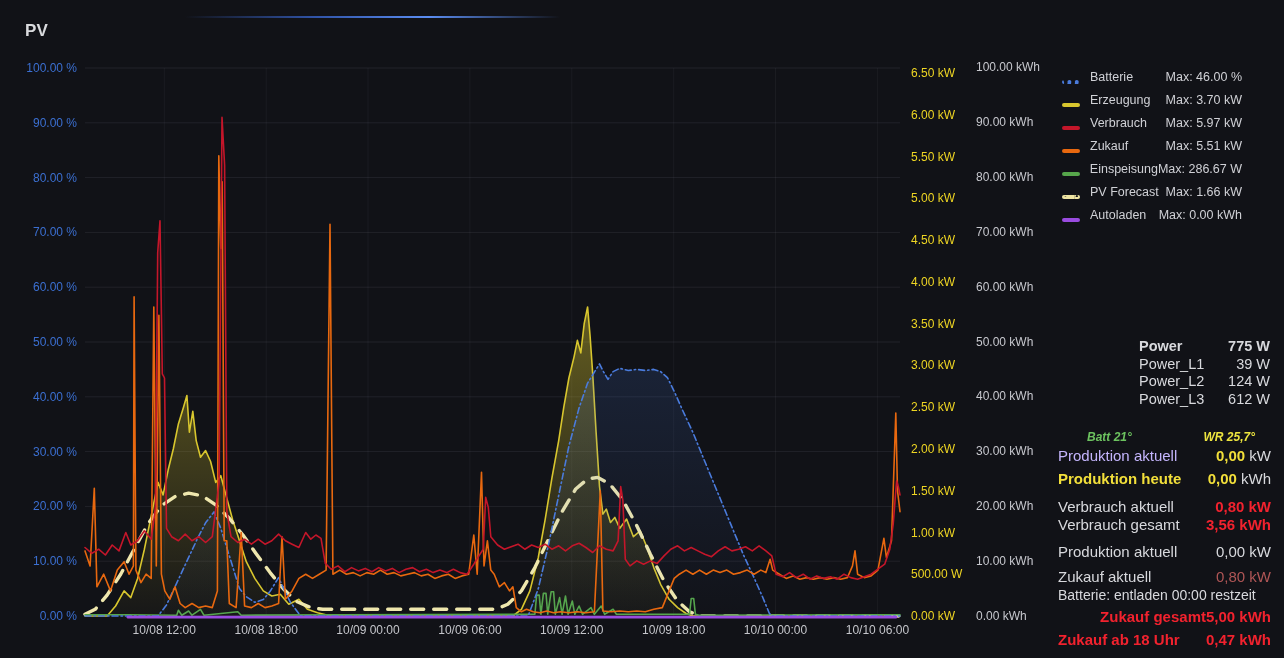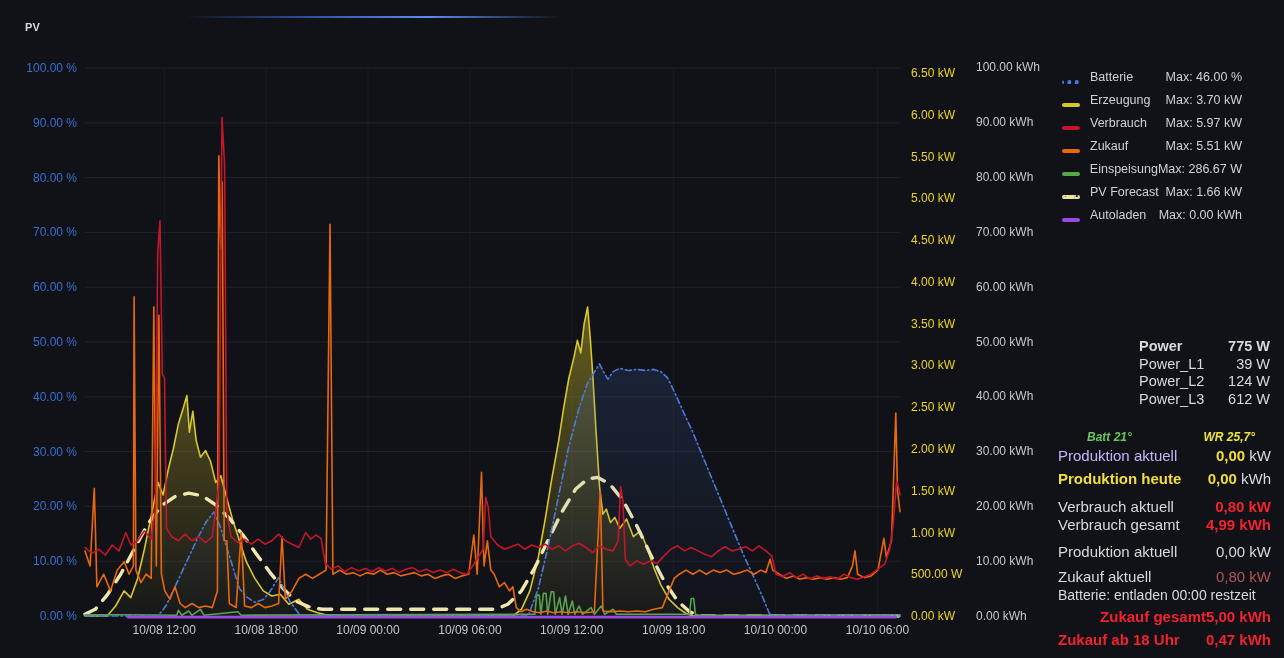--- a/index.html
+++ b/index.html
@@ -1,20 +1,20 @@
 <!DOCTYPE html>
 <html><head>
 <meta charset="utf-8">
 <style>
   html,body{margin:0;padding:0;background:#111217;}
   body{font-family:"Liberation Sans",sans-serif;}
   #stage{position:relative;width:1284px;height:658px;background:#111217;overflow:hidden;}
   #top-accent{position:absolute;left:185px;top:16px;width:375px;height:2px;
     background:linear-gradient(90deg,rgba(59,106,217,0),rgba(59,106,217,.75) 35%,#5b8df2 65%,rgba(59,106,217,0));}
-  #panel-title{position:absolute;left:25px;top:21px;font-size:11px;font-weight:bold;color:#d9dadd;letter-spacing:.2px;}
+  #panel-title{position:absolute;left:25px;top:21px;font-size:17px;font-weight:bold;color:#d9dadd;letter-spacing:.2px;}
   #chart{position:absolute;left:0;top:0;}
   
   #legend{position:absolute;left:1062px;top:61px;width:180px;font-size:12.5px;color:#d0d1d6;}
   .lg-row{display:flex;align-items:flex-end;height:23px;cursor:pointer;}
   .lg-icon{width:18px;margin-right:10px;border-top-width:4px;border-top-style:solid;border-radius:2px;}
   .lg-label{white-space:nowrap;}
   .lg-max{margin-left:auto;white-space:nowrap;}
   
   #power-stats{position:absolute;left:1139px;top:338px;width:131px;font-size:14.5px;line-height:17.5px;color:#d8d9dd;}
   .pw-row{display:flex;justify-content:space-between;white-space:nowrap;}
@@ -187,21 +187,21 @@
       <div class="es-row" style="margin-top: 5px;">
         <span class="ylb">Produktion heute</span>
         <span><span class="ylb">0,00</span><span class="wh"> kWh</span></span>
       </div>
       <div class="es-row" style="margin-top: 10px;">
         <span class="wh">Verbrauch aktuell</span>
         <span><span class="rdb">0,80 kW</span></span>
       </div>
       <div class="es-row" style="margin-top: 0px;">
         <span class="wh">Verbrauch gesamt</span>
-        <span><span class="rdb">4,99 kWh</span></span>
+        <span><span class="rdb">3,56 kWh</span></span>
       </div>
       <div class="es-row" style="margin-top: 9px;">
         <span class="wh">Produktion aktuell</span>
         <span><span class="wh">0,00 kW</span></span>
       </div>
       <div class="es-row" style="margin-top: 7px;">
         <span class="wh">Zukauf aktuell</span>
         <span><span class="rdm">0,80 kW</span></span>
       </div>
       <div class="es-text wh" style="margin-top: 0px;">Batterie: entladen 00:00 restzeit</div>

